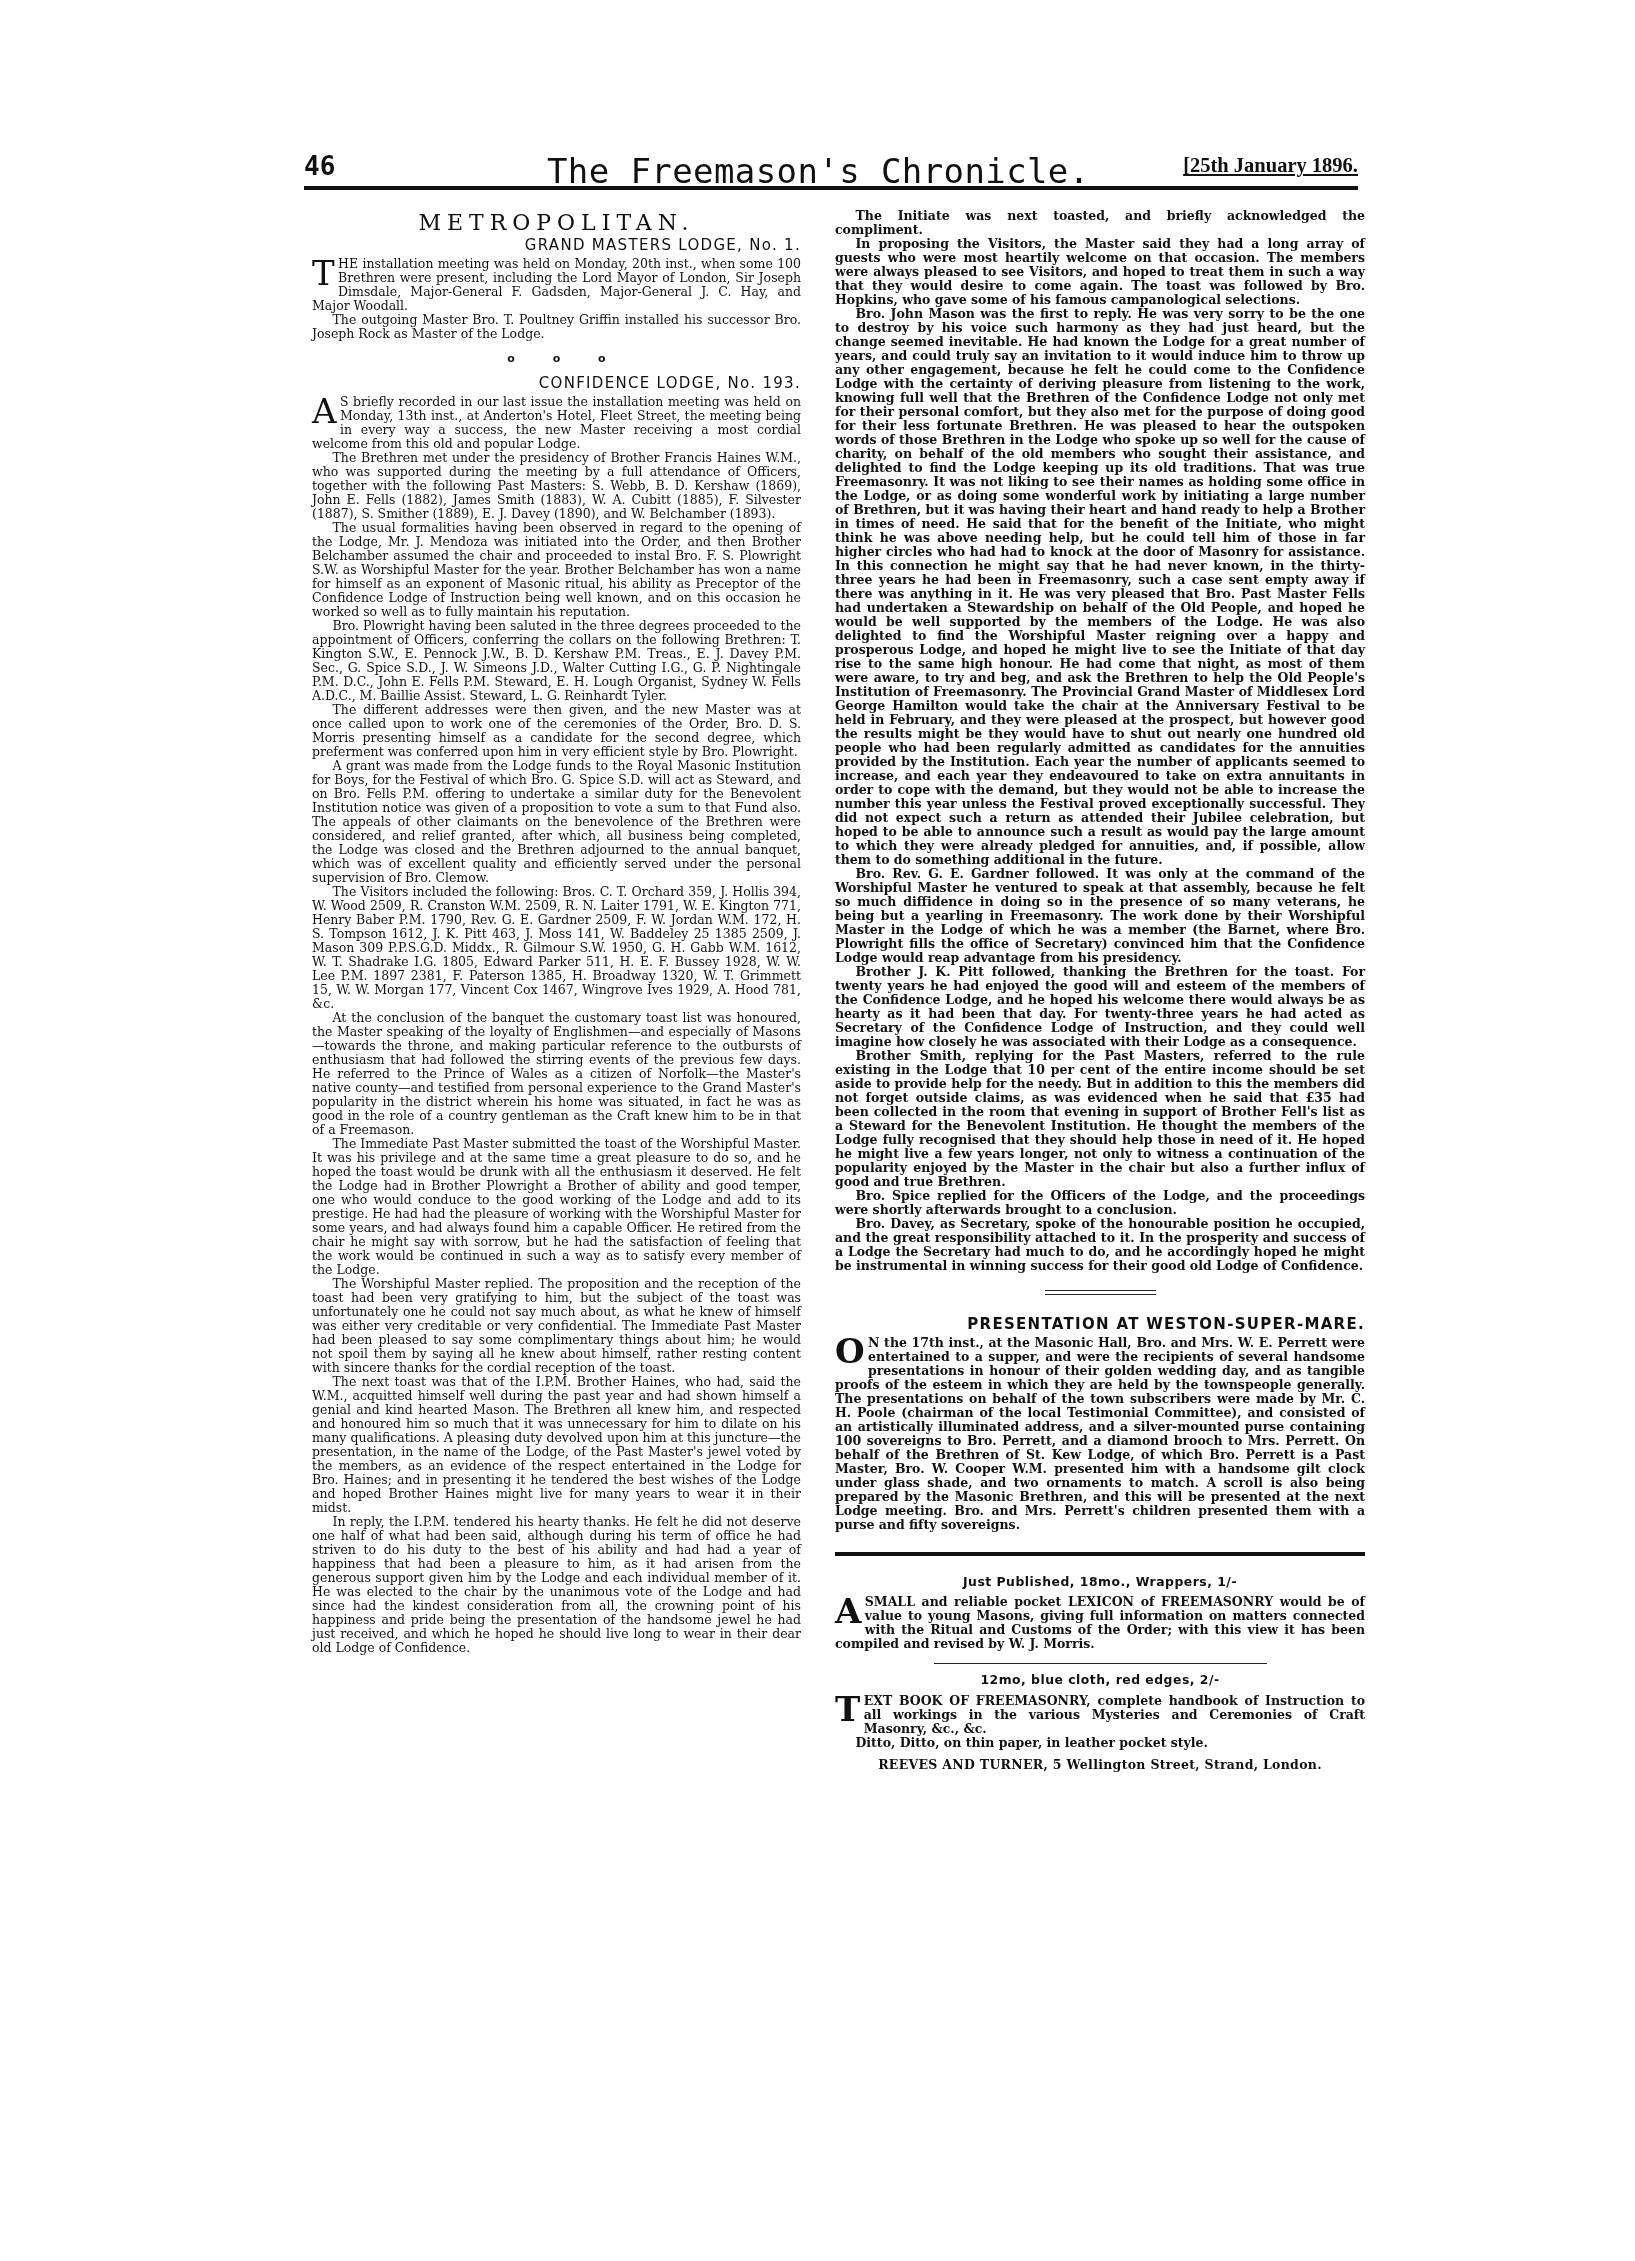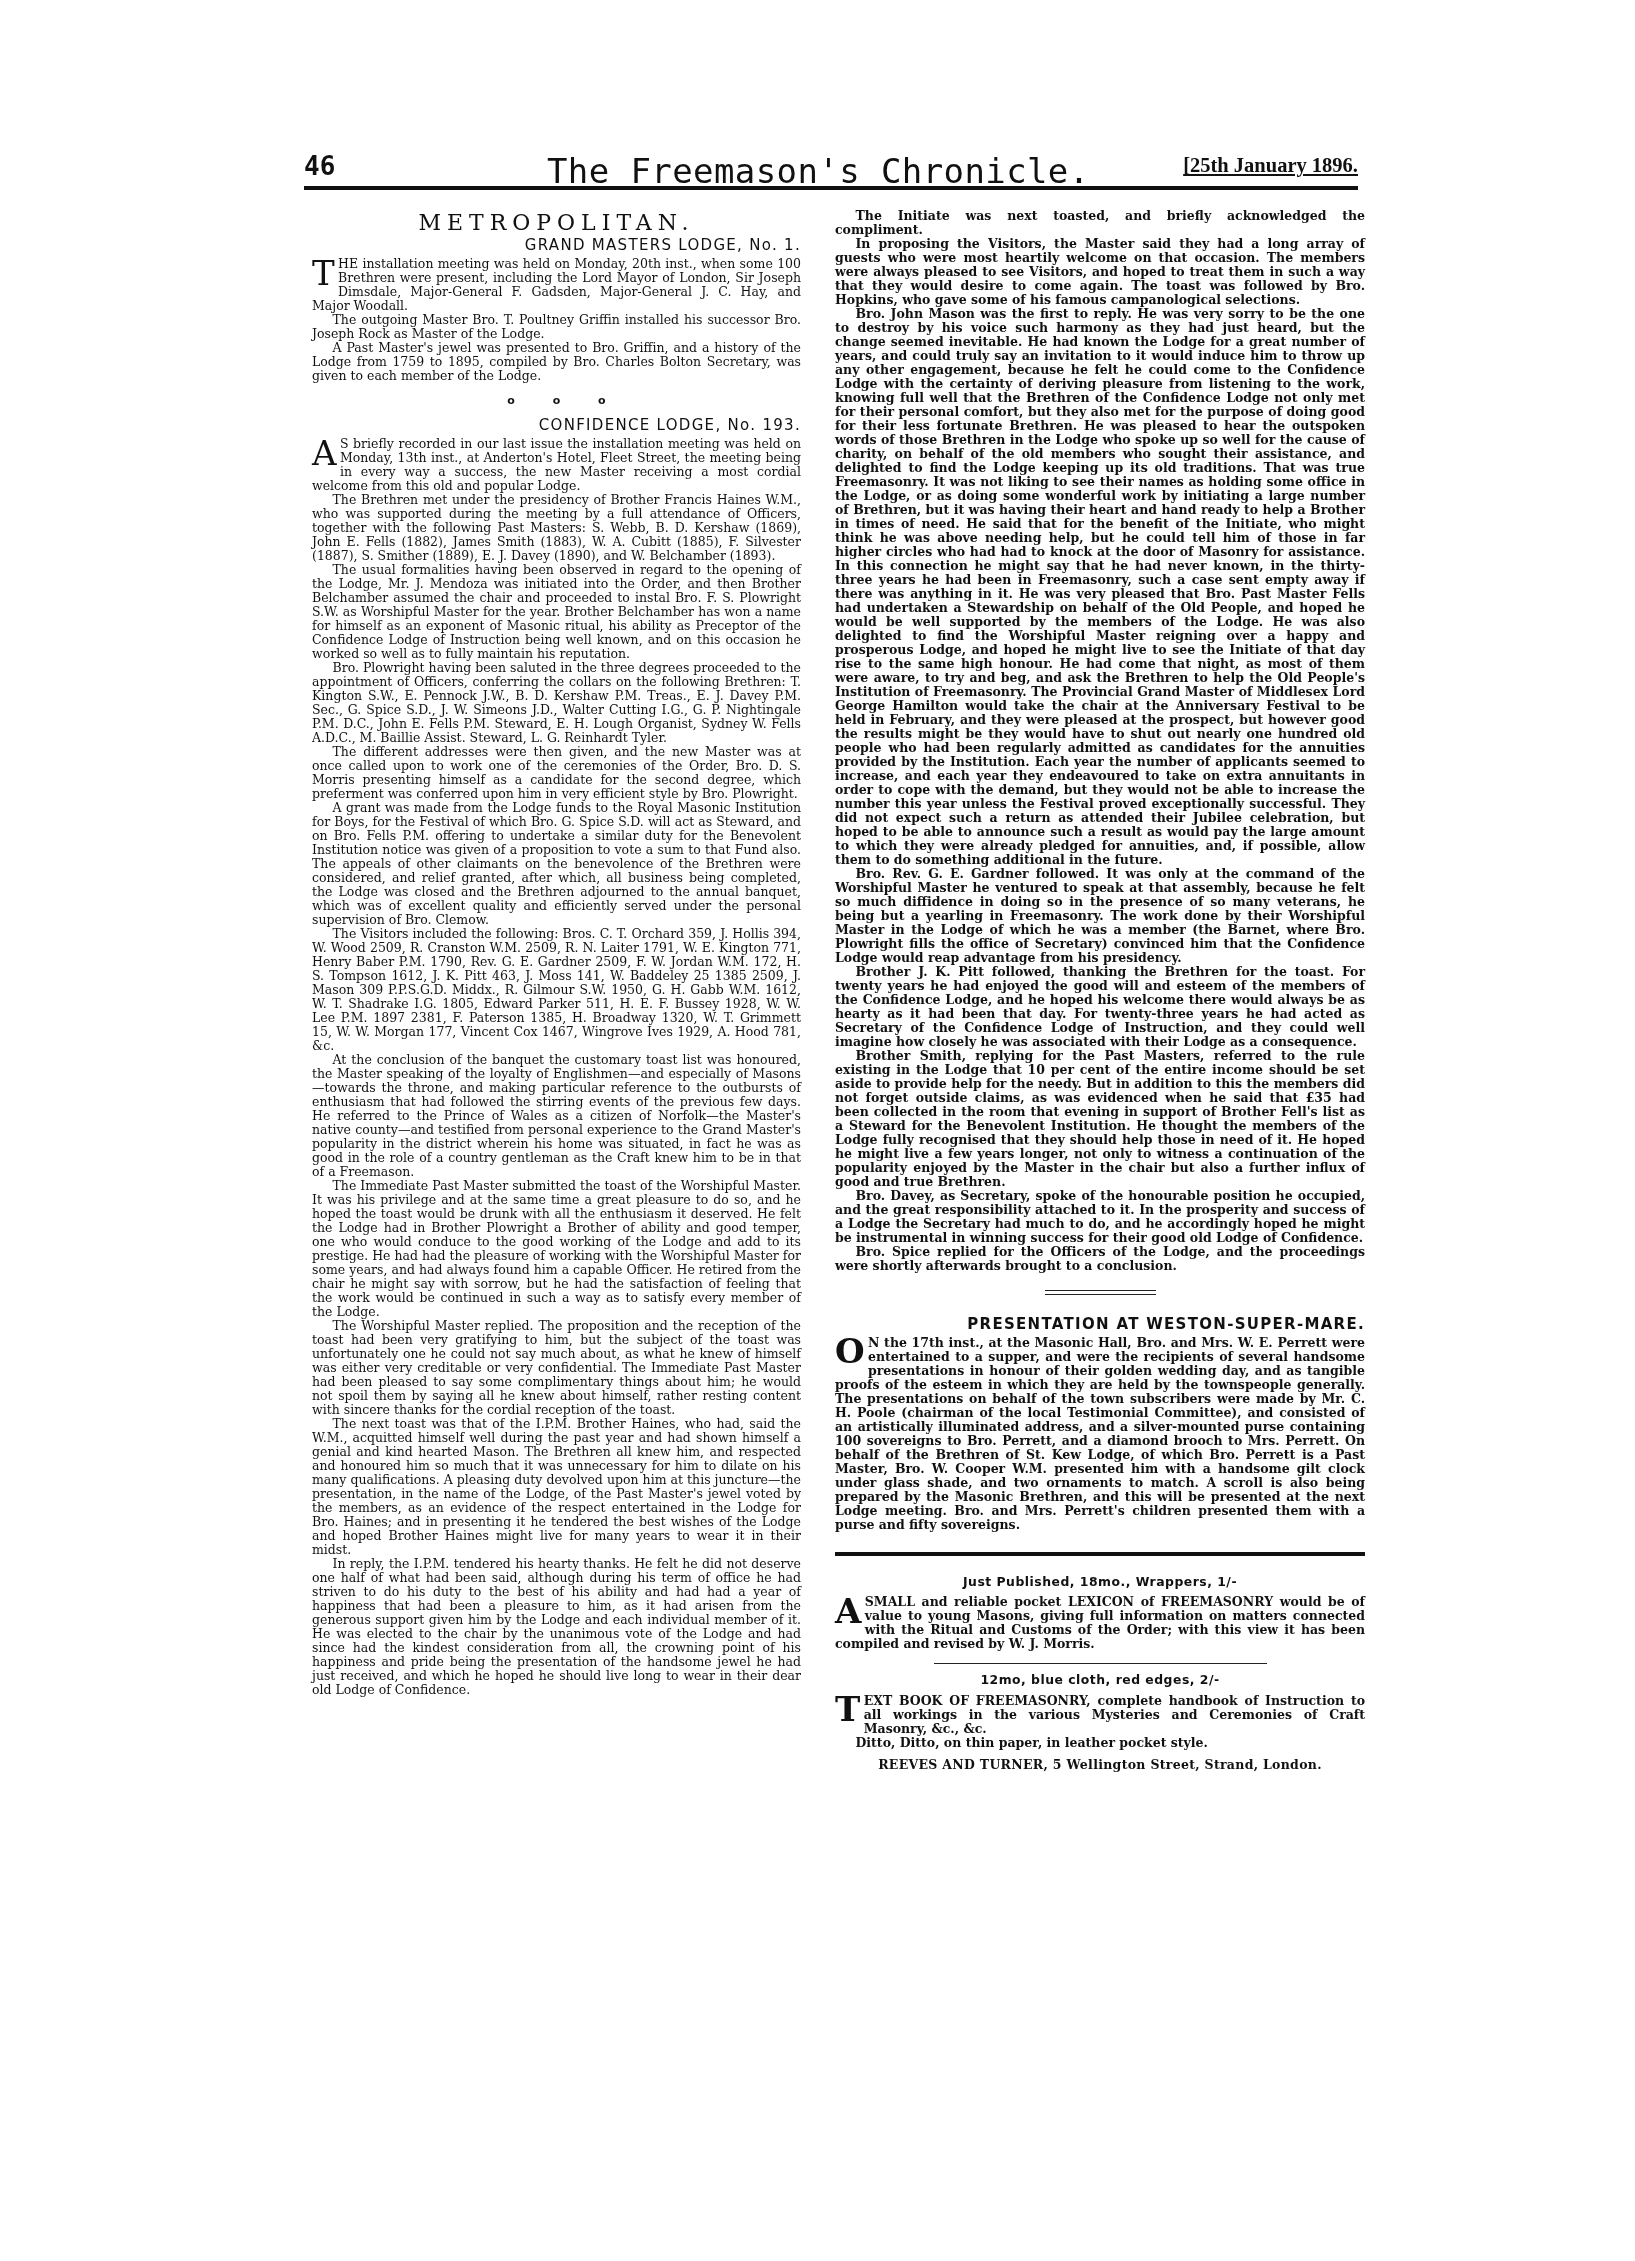--- a/index.html
+++ b/index.html
@@ -36,21 +36,20 @@
     <span class="date">[25th January 1896.</span>
   </div>
   <div class="masthead-rule"></div>
 
   <div class="col left">
     <div class="section-title">METROPOLITAN.</div>
 
     <div class="lodge-title">GRAND MASTERS LODGE, No. 1.</div>
     <p class="noindent"><span class="dropcap">T</span><span>HE installation meeting was held on Monday, 20th inst., when some 100 Brethren were present, including the Lord Mayor of London, Sir Joseph Dimsdale, Major-General F. Gadsden, Major-General J. C. Hay, and Major Woodall.</span></p>
     <p>The outgoing Master Bro. T. Poultney Griffin installed his successor Bro. Joseph Rock as Master of the Lodge.</p>
-    <p>A Past Master's jewel was presented to Bro. Griffin, and a history of the Lodge from 1759 to 1895, compiled by Bro. Charles Bolton Secretary, was given to each member of the Lodge.</p>
 
     <div class="ornament">o o o</div>
 
     <div class="lodge-title">CONFIDENCE LODGE, No. 193.</div>
     <p class="noindent"><span class="dropcap">A</span><span>S briefly recorded in our last issue the installation meeting was held on Monday, 13th inst., at Anderton's Hotel, Fleet Street, the meeting being in every way a success, the new Master receiving a most cordial welcome from this old and popular Lodge.</span></p>
     <p>The Brethren met under the presidency of Brother Francis Haines W.M., who was supported during the meeting by a full attendance of Officers, together with the following Past Masters: S. Webb, B. D. Kershaw (1869), John E. Fells (1882), James Smith (1883), W. A. Cubitt (1885), F. Silvester (1887), S. Smither (1889), E. J. Davey (1890), and W. Belchamber (1893).</p>
     <p>The usual formalities having been observed in regard to the opening of the Lodge, Mr. J. Mendoza was initiated into the Order, and then Brother Belchamber assumed the chair and proceeded to instal Bro. F. S. Plowright S.W. as Worshipful Master for the year. Brother Belchamber has won a name for himself as an exponent of Masonic ritual, his ability as Preceptor of the Confidence Lodge of Instruction being well known, and on this occasion he worked so well as to fully maintain his reputation.</p>
     <p>Bro. Plowright having been saluted in the three degrees proceeded to the appointment of Officers, conferring the collars on the following Brethren: T. Kington S.W., E. Pennock J.W., B. D. Kershaw P.M. Treas., E. J. Davey P.M. Sec., G. Spice S.D., J. W. Simeons J.D., Walter Cutting I.G., G. P. Nightingale P.M. D.C., John E. Fells P.M. Steward, E. H. Lough Organist, Sydney W. Fells A.D.C., M. Baillie Assist. Steward, L. G. Reinhardt Tyler.</p>
     <p>The different addresses were then given, and the new Master was at once called upon to work one of the ceremonies of the Order, Bro. D. S. Morris presenting himself as a candidate for the second degree, which preferment was conferred upon him in very efficient style by Bro. Plowright.</p>
     <p>A grant was made from the Lodge funds to the Royal Masonic Institution for Boys, for the Festival of which Bro. G. Spice S.D. will act as Steward, and on Bro. Fells P.M. offering to undertake a similar duty for the Benevolent Institution notice was given of a proposition to vote a sum to that Fund also. The appeals of other claimants on the benevolence of the Brethren were considered, and relief granted, after which, all business being completed, the Lodge was closed and the Brethren adjourned to the annual banquet, which was of excellent quality and efficiently served under the personal supervision of Bro. Clemow.</p>
@@ -62,22 +61,22 @@
     <p>In reply, the I.P.M. tendered his hearty thanks. He felt he did not deserve one half of what had been said, although during his term of office he had striven to do his duty to the best of his ability and had had a year of happiness that had been a pleasure to him, as it had arisen from the generous support given him by the Lodge and each individual member of it. He was elected to the chair by the unanimous vote of the Lodge and had since had the kindest consideration from all, the crowning point of his happiness and pride being the presentation of the handsome jewel he had just received, and which he hoped he should live long to wear in their dear old Lodge of Confidence.</p>
   </div>
 
   <div class="col right">
     <p>The Initiate was next toasted, and briefly acknowledged the compliment.</p>
     <p>In proposing the Visitors, the Master said they had a long array of guests who were most heartily welcome on that occasion. The members were always pleased to see Visitors, and hoped to treat them in such a way that they would desire to come again. The toast was followed by Bro. Hopkins, who gave some of his famous campanological selections.</p>
     <p>Bro. John Mason was the first to reply. He was very sorry to be the one to destroy by his voice such harmony as they had just heard, but the change seemed inevitable. He had known the Lodge for a great number of years, and could truly say an invitation to it would induce him to throw up any other engagement, because he felt he could come to the Confidence Lodge with the certainty of deriving pleasure from listening to the work, knowing full well that the Brethren of the Confidence Lodge not only met for their personal comfort, but they also met for the purpose of doing good for their less fortunate Brethren. He was pleased to hear the outspoken words of those Brethren in the Lodge who spoke up so well for the cause of charity, on behalf of the old members who sought their assistance, and delighted to find the Lodge keeping up its old traditions. That was true Freemasonry. It was not liking to see their names as holding some office in the Lodge, or as doing some wonderful work by initiating a large number of Brethren, but it was having their heart and hand ready to help a Brother in times of need. He said that for the benefit of the Initiate, who might think he was above needing help, but he could tell him of those in far higher circles who had had to knock at the door of Masonry for assistance. In this connection he might say that he had never known, in the thirty-three years he had been in Freemasonry, such a case sent empty away if there was anything in it. He was very pleased that Bro. Past Master Fells had undertaken a Stewardship on behalf of the Old People, and hoped he would be well supported by the members of the Lodge. He was also delighted to find the Worshipful Master reigning over a happy and prosperous Lodge, and hoped he might live to see the Initiate of that day rise to the same high honour. He had come that night, as most of them were aware, to try and beg, and ask the Brethren to help the Old People's Institution of Freemasonry. The Provincial Grand Master of Middlesex Lord George Hamilton would take the chair at the Anniversary Festival to be held in February, and they were pleased at the prospect, but however good the results might be they would have to shut out nearly one hundred old people who had been regularly admitted as candidates for the annuities provided by the Institution. Each year the number of applicants seemed to increase, and each year they endeavoured to take on extra annuitants in order to cope with the demand, but they would not be able to increase the number this year unless the Festival proved exceptionally successful. They did not expect such a return as attended their Jubilee celebration, but hoped to be able to announce such a result as would pay the large amount to which they were already pledged for annuities, and, if possible, allow them to do something additional in the future.</p>
     <p>Bro. Rev. G. E. Gardner followed. It was only at the command of the Worshipful Master he ventured to speak at that assembly, because he felt so much diffidence in doing so in the presence of so many veterans, he being but a yearling in Freemasonry. The work done by their Worshipful Master in the Lodge of which he was a member (the Barnet, where Bro. Plowright fills the office of Secretary) convinced him that the Confidence Lodge would reap advantage from his presidency.</p>
     <p>Brother J. K. Pitt followed, thanking the Brethren for the toast. For twenty years he had enjoyed the good will and esteem of the members of the Confidence Lodge, and he hoped his welcome there would always be as hearty as it had been that day. For twenty-three years he had acted as Secretary of the Confidence Lodge of Instruction, and they could well imagine how closely he was associated with their Lodge as a consequence.</p>
     <p>Brother Smith, replying for the Past Masters, referred to the rule existing in the Lodge that 10 per cent of the entire income should be set aside to provide help for the needy. But in addition to this the members did not forget outside claims, as was evidenced when he said that £35 had been collected in the room that evening in support of Brother Fell's list as a Steward for the Benevolent Institution. He thought the members of the Lodge fully recognised that they should help those in need of it. He hoped he might live a few years longer, not only to witness a continuation of the popularity enjoyed by the Master in the chair but also a further influx of good and true Brethren.</p>
+    <p>Bro. Spice replied for the Officers of the Lodge, and the proceedings were shortly afterwards brought to a conclusion.</p>
     <p>Bro. Davey, as Secretary, spoke of the honourable position he occupied, and the great responsibility attached to it. In the prosperity and success of a Lodge the Secretary had much to do, and he accordingly hoped he might be instrumental in winning success for their good old Lodge of Confidence.</p>
-    <p>Bro. Spice replied for the Officers of the Lodge, and the proceedings were shortly afterwards brought to a conclusion.</p>
 
     <div class="short-rule"></div>
 
     <div class="lodge-title">PRESENTATION AT WESTON-SUPER-MARE.</div>
     <p class="noindent"><span class="dropcap">O</span><span>N the 17th inst., at the Masonic Hall, Bro. and Mrs. W. E. Perrett were entertained to a supper, and were the recipients of several handsome presentations in honour of their golden wedding day, and as tangible proofs of the esteem in which they are held by the townspeople generally. The presentations on behalf of the town subscribers were made by Mr. C. H. Poole (chairman of the local Testimonial Committee), and consisted of an artistically illuminated address, and a silver-mounted purse containing 100 sovereigns to Bro. Perrett, and a diamond brooch to Mrs. Perrett. On behalf of the Brethren of St. Kew Lodge, of which Bro. Perrett is a Past Master, Bro. W. Cooper W.M. presented him with a handsome gilt clock under glass shade, and two ornaments to match. A scroll is also being prepared by the Masonic Brethren, and this will be presented at the next Lodge meeting. Bro. and Mrs. Perrett's children presented them with a purse and fifty sovereigns.</span></p>
 
     <div class="thick-rule"></div>
 
     <div class="ad-head">Just Published, 18mo., Wrappers, 1/-</div>
     <p class="noindent"><span class="dropcap">A</span><span>SMALL and reliable pocket LEXICON of FREEMASONRY would be of value to young Masons, giving full information on matters connected with the Ritual and Customs of the Order; with this view it has been compiled and revised by W. J. Morris.</span></p>

